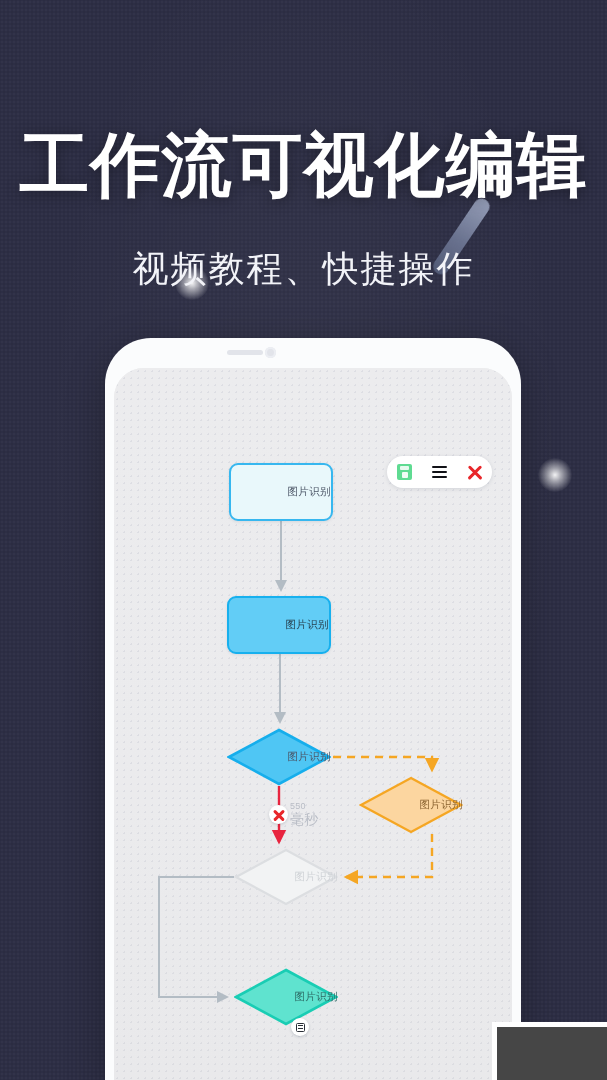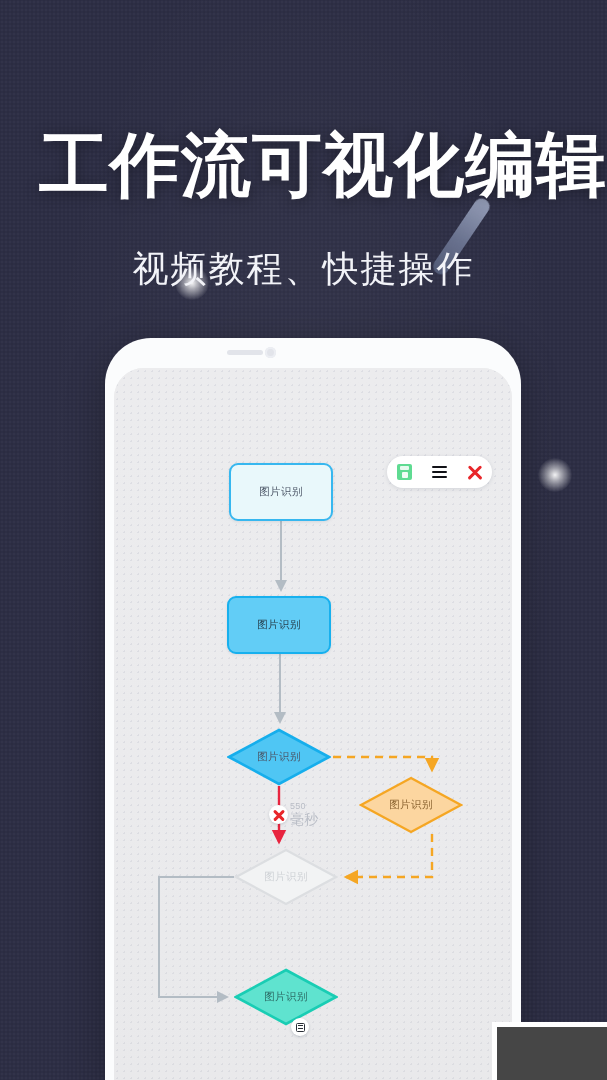--- a/index.html
+++ b/index.html
@@ -22,21 +22,21 @@
   }
   #bg-vignette{
     position:absolute; inset:0;
     background: radial-gradient(ellipse at 50% 42%, rgba(255,255,255,0.035) 0%, rgba(0,0,0,0) 62%);
     pointer-events:none;
   }
 
   
   .headline {
     position:absolute; left:0; right:0; top:130px;
-    text-align:right;
+    text-align:center;
     color:#ffffff;
     font-size:70px;
     line-height:1.0;
     font-weight:bold;
     letter-spacing:1px;
     text-shadow:0 2px 14px rgba(0,0,0,0.35);
     white-space:nowrap;
   }
   .subtitle {
     position:absolute; left:0; right:0; top:245px;
@@ -151,21 +151,21 @@
   .close-glyph{ width:16px; height:16px; position:relative; }
   .close-glyph i{
     position:absolute; left:-1px; top:7px;
     width:18px; height:3.4px; background:#e8262a; border-radius:2px;
     display:block;
   }
   .close-glyph i:nth-child(1){ transform:rotate(45deg); }
   .close-glyph i:nth-child(2){ transform:rotate(-45deg); }
 
   
-  .node{ position:absolute; display:flex; align-items:center; justify-content:center; }
+  .node{ position:absolute; display:flex; align-items:center; justify-content:flex-end; }
   .node-label{
     font-size:10.5px; color:#4b5566; letter-spacing:.4px;
     pointer-events:none; user-select:none;
   }
 
   .rect{
     border-radius:9px;
     box-shadow:0 1px 3px rgba(60,80,110,0.12);
   }
   .rect-1{

